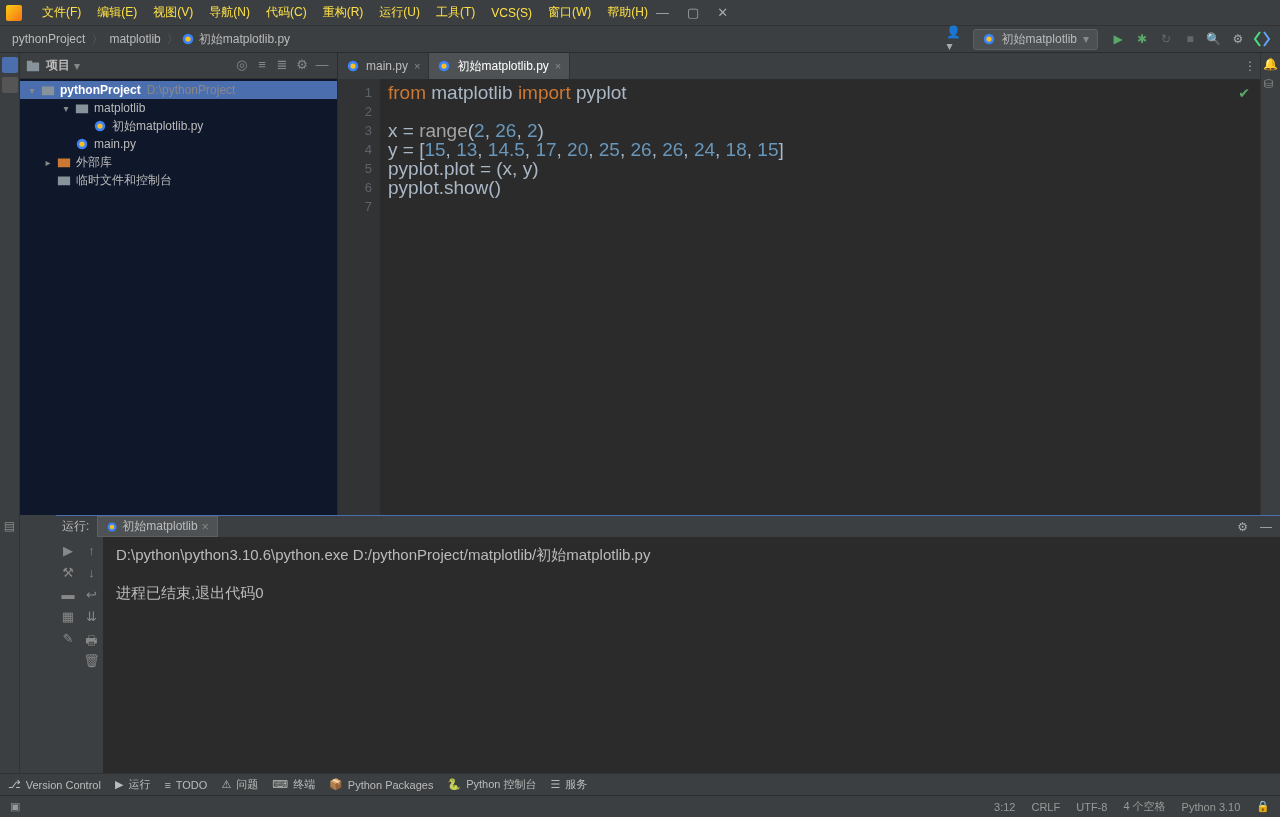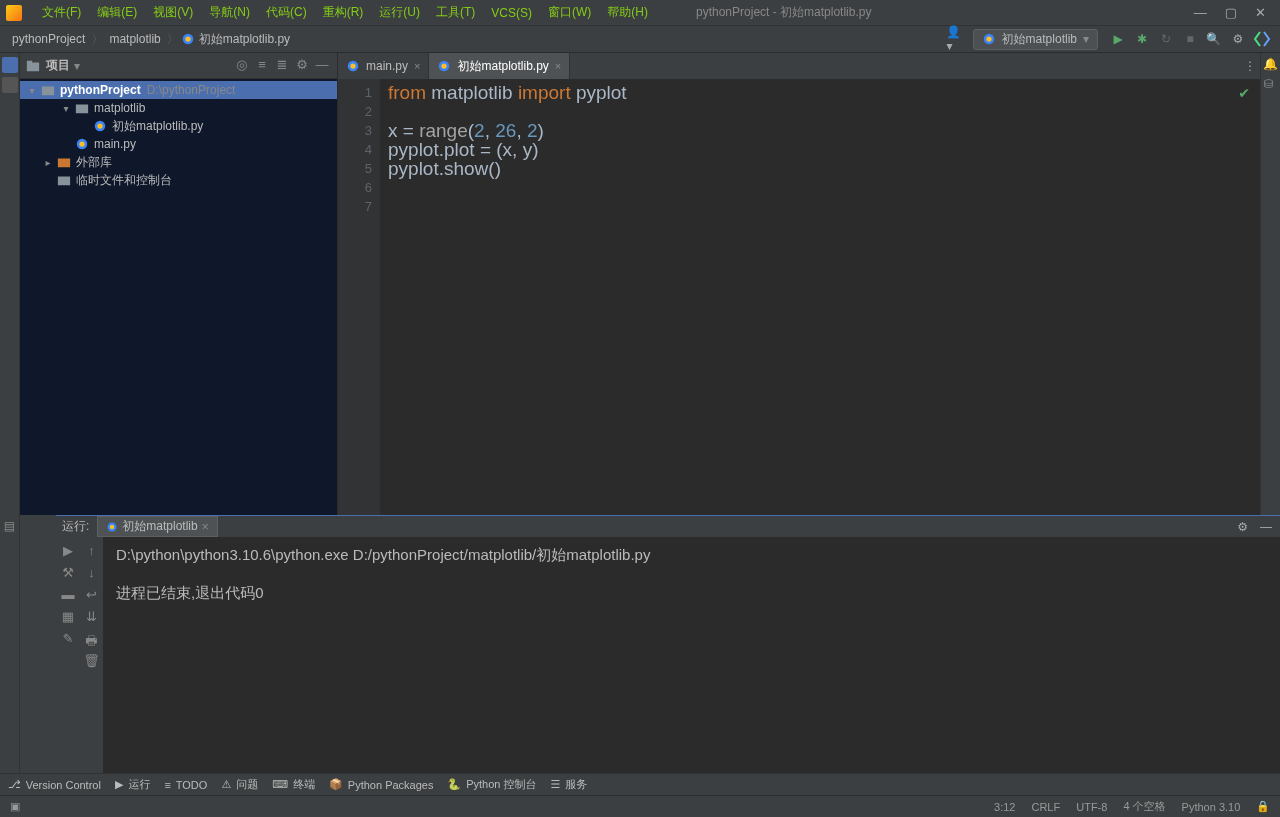--- a/index.html
+++ b/index.html
@@ -1,19 +1,19 @@
 <!DOCTYPE html>
 <html><head>
 <meta charset="utf-8">
 <style>
 * { margin:0; padding:0; box-sizing:border-box; font-family:"Microsoft YaHei",sans-serif; }
 body { width:1280px; height:817px; background:#3c3f41; color:#bbb; font-size:12px; overflow:hidden; display:flex; flex-direction:column; }
 .titlebar { height:26px; background:#3c3f41; display:flex; align-items:center; padding:0 6px; border-bottom:1px solid #323232; }
 .titlebar .logo { width:16px; height:16px; background:linear-gradient(135deg,#facc15,#f97316); border-radius:2px; margin-right:12px; }
-.titlebar .menu-item { padding:2px 8px; color:#84cc16; cursor:pointer; }
+.titlebar .menu-item { padding:2px 8px; color:#fde047; cursor:pointer; }
 .titlebar .title-text { flex:1; text-align:left; padding-left:40px; color:#888; }
 .win-btns { display:flex; gap:18px; padding-right:8px; }
 .win-btn { color:#aaa; cursor:pointer; font-size:13px; }
 .navbar { height:27px; background:#3c3f41; display:flex; align-items:center; padding:0 8px; border-bottom:1px solid #2b2b2b; }
 .crumb { color:#bbb; padding:0 4px; }
 .crumb-sep { color:#666; padding:0 2px; }
 .navbar .spacer { flex:1; }
 .nav-icon { width:20px; height:20px; display:flex; align-items:center; justify-content:center; cursor:pointer; margin-left:4px; color:#aaa; }
 .run-config { display:flex; align-items:center; gap:6px; background:#4c5052; border:1px solid #5e6060; padding:1px 8px; border-radius:3px; margin:0 6px; }
 .run-config .pyfile-icon { width:14px; height:14px; }
@@ -80,21 +80,20 @@
   <div class="menu-item">编辑(E)</div>
   <div class="menu-item">视图(V)</div>
   <div class="menu-item">导航(N)</div>
   <div class="menu-item">代码(C)</div>
   <div class="menu-item">重构(R)</div>
   <div class="menu-item">运行(U)</div>
   <div class="menu-item">工具(T)</div>
   <div class="menu-item">VCS(S)</div>
   <div class="menu-item">窗口(W)</div>
   <div class="menu-item">帮助(H)</div>
-  <div class="title-text">pythonProject - 初始matplotlib.py</div>
   <div class="win-btns">
     <span class="win-btn">—</span>
     <span class="win-btn">▢</span>
     <span class="win-btn">✕</span>
   </div>
 </div>
 
 <div class="navbar">
   <span class="crumb">pythonProject</span>
   <span class="crumb-sep">〉</span>
@@ -241,20 +240,21 @@
           <div>3</div>
           <div>4</div>
           <div>5</div>
           <div>6</div>
           <div>7</div>
         </div>
       <div class="code" id="code">
           <div><span class="kw">from</span> matplotlib <span class="kw">import</span> pyplot</div>
           <div>&nbsp;</div>
           <div>x = <span class="fn">range</span>(<span class="num">2</span>, <span class="num">26</span>, <span class="num">2</span>)</div>
+          <div>y = [<span class="num">15</span>, <span class="num">13</span>, <span class="num">14.5</span>, <span class="num">17</span>, <span class="num">20</span>, <span class="num">25</span>, <span class="num">26</span>, <span class="num">26</span>, <span class="num">24</span>, <span class="num">18</span>, <span class="num">15</span>]</div>
           <div>pyplot.plot = (x, y)</div>
           <div>pyplot.show()</div>
           <div>&nbsp;</div>
         </div>
       <span class="check">✔</span>
     </div>
   </div>
 
   <div class="right-gutter">
     <span class="rg">🔔</span>

